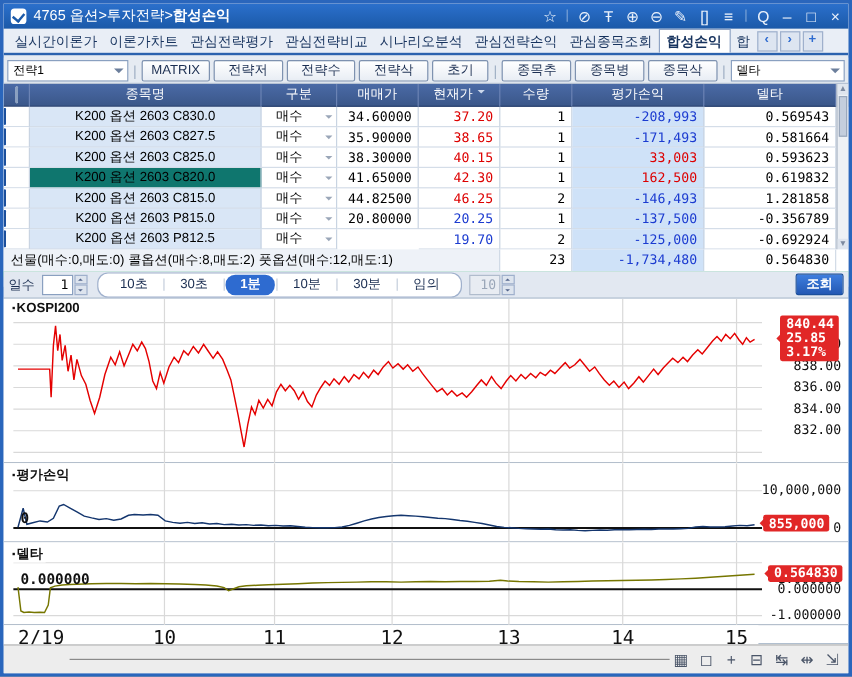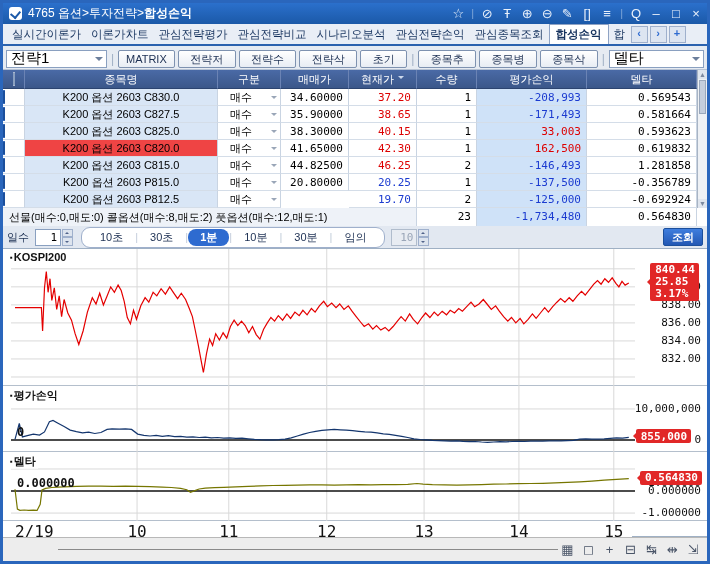--- a/index.html
+++ b/index.html
@@ -16,21 +16,21 @@
   .tb-icons .dv{color:#7fa6d8;font-size:11px;}
   
   .tabstrip{position:absolute;left:0;top:21px;width:704px;height:22px;background:#e9eef6;border-bottom:2px solid #2b62ae;display:flex;align-items:center;padding:0 4px;box-sizing:border-box;font-size:11.5px;color:#17335e;white-space:nowrap;overflow:hidden;}
   .tab{padding:2px 5px;}
   .tab.sel{background:#fff;border:1px solid #8fa3c4;font-weight:bold;padding:2px 6px;}
   .tab.partial{padding-right:0;width:13px;overflow:hidden;}
   .tabnav{margin-left:4px;display:flex;gap:2px;}
   .tabnav .nbtn{width:15px;height:15px;background:#dde5f1;border:1px solid #9fb0cc;color:#2e6bd0;font-size:11px;line-height:13px;text-align:center;font-weight:bold;}
   
   .toolbar{position:absolute;left:0;top:45px;width:704px;height:22px;background:#e6ebf2;border-bottom:1px solid #b6c2d4;display:flex;align-items:center;gap:3px;padding:0 3px;box-sizing:border-box;}
-  .tsel{height:18px;background:#fff;border:1px solid #8aa0c0;display:flex;align-items:center;font-size:15px;padding-left:4px;position:relative;box-sizing:border-box;}
+  .tsel{height:18px;background:#fff;border:1px solid #8aa0c0;display:flex;align-items:center;font-size:10px;padding-left:4px;position:relative;box-sizing:border-box;}
   .tsel .car{position:absolute;right:3px;top:6px;width:0;height:0;border:4px solid transparent;border-top-color:#6c7f9c;}
   .tbtn{height:18px;background:linear-gradient(#ffffff,#e8edf4);border:1px solid #7e92b0;border-radius:2px;font-size:11px;color:#1c2f52;padding:0 7px;line-height:16px;box-sizing:border-box;}
   .tdv{color:#9fafc4;font-size:12px;margin:0 1px;}
   
   .tbl{position:absolute;left:0;top:67px;width:704px;height:169px;background:#fff;font-size:11px;}
   .trow{display:flex;height:17px;line-height:17px;}
   .thead{height:19px;line-height:19px;background:linear-gradient(#4a6aa6,#3a5688);color:#fff;}
   .thead .tc{border-right:1px solid #6b83b4;border-bottom:1px solid #2c4470;text-align:center;}
   .tc{box-sizing:border-box;overflow:hidden;white-space:nowrap;}
   .trow:not(.thead) .tc{border-right:1px solid #c9d4e2;border-bottom:1px solid #d4dde8;}
@@ -188,21 +188,21 @@
           <span class="car"></span>
         </div>
         <div class="tc r num" style="width: 68px;">38.30000</div>
         <div class="tc r num" style="width: 68px; color: rgb(221, 0, 0);">40.15</div>
         <div class="tc r num" style="width: 60px;">1</div>
         <div class="tc r num" style="width: 110px; background: rgb(207, 226, 248); color: rgb(221, 0, 0);">33,003</div>
         <div class="tc r num" style="width: 110px;">0.593623</div>
       </div>
       <div class="trow">
         <div class="tc" style="width: 22px; background: rgb(255, 255, 255);"><span class="cbx on"></span></div>
-        <div class="tc c" style="width: 193px; background: #ef4444;">K200 옵션 2603 C820.0</div>
+        <div class="tc c" style="width: 193px; background: #0f766e;">K200 옵션 2603 C820.0</div>
         <div class="tc side" style="width: 63px;">
           <span>매수</span>
           <span class="car"></span>
         </div>
         <div class="tc r num" style="width: 68px;">41.65000</div>
         <div class="tc r num" style="width: 68px; color: rgb(221, 0, 0);">42.30</div>
         <div class="tc r num" style="width: 60px;">1</div>
         <div class="tc r num" style="width: 110px; background: rgb(207, 226, 248); color: rgb(221, 0, 0);">162,500</div>
         <div class="tc r num" style="width: 110px;">0.619832</div>
       </div>

